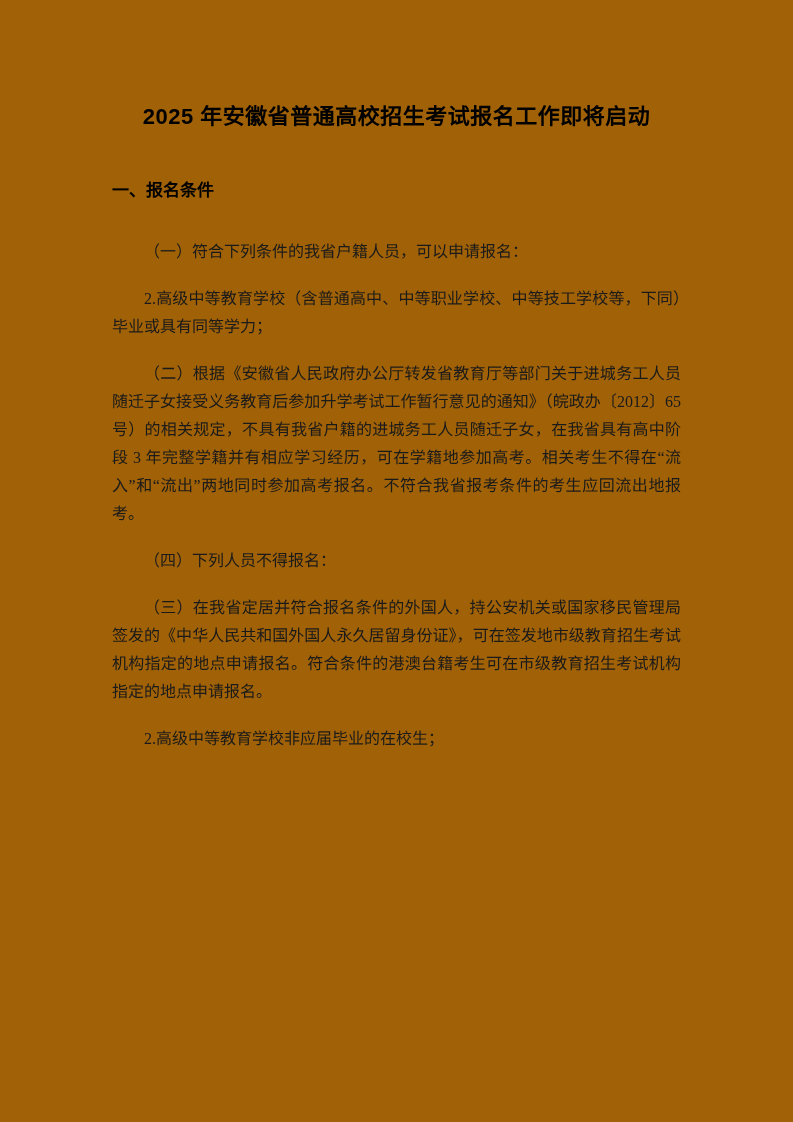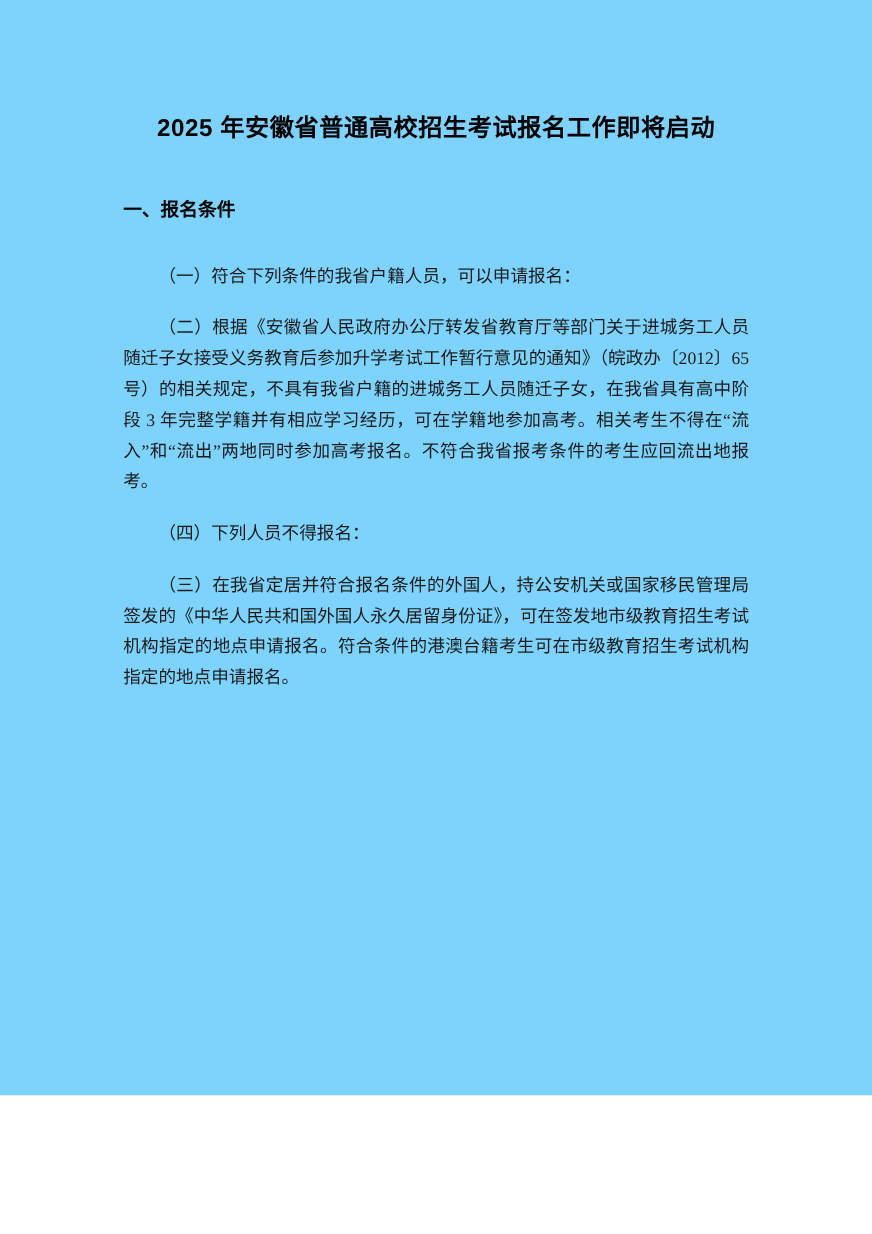--- a/index.html
+++ b/index.html
@@ -3,25 +3,25 @@
 <meta charset="utf-8">
 <style>
   html, body {
     margin: 0;
     padding: 0;
     background: #ffffff;
   }
   .page {
     position: relative;
     width: 793px;
-    height: 996px;
+    height: 1122px;
     margin: 0 auto;
     box-sizing: border-box;
     padding: 96px 112px 40px 112px;
-    background: #7dd3fc;
+    background: #a16207;
     color: #1a1a1a;
     overflow: hidden;
     font-family: "Liberation Serif", "DejaVu Serif", serif;
   }
   .doc-title {
     margin: 6px 0 0 0;
     font-family: "Liberation Sans", "DejaVu Sans", sans-serif;
     font-size: 22px;
     line-height: 30px;
     font-weight: 700;
@@ -55,24 +55,26 @@
 
 <div class="page">
 
   <h1 class="doc-title">2025 年安徽省普通高校招生考试报名工作即将启动</h1>
 
   <h2 class="sec-heading">一、报名条件</h2>
 
   <p class="para first">（一）符合下列条件的我省户籍人员，可以申请报名：</p>
 
 
+  <p class="para">2.高级中等教育学校（含普通高中、中等职业学校、中等技工学校等，下同）毕业或具有同等学力；</p>
 
 
   <p class="para">（二）根据《安徽省人民政府办公厅转发省教育厅等部门关于进城务工人员随迁子女接受义务教育后参加升学考试工作暂行意见的通知》（皖政办〔2012〕65 号）的相关规定，不具有我省户籍的进城务工人员随迁子女，在我省具有高中阶段 3 年完整学籍并有相应学习经历，可在学籍地参加高考。相关考生不得在“流入”和“流出”两地同时参加高考报名。不符合我省报考条件的考生应回流出地报考。</p>
 
   <p class="para">（四）下列人员不得报名：</p>
 
   <p class="para">（三）在我省定居并符合报名条件的外国人，持公安机关或国家移民管理局签发的《中华人民共和国外国人永久居留身份证》，可在签发地市级教育招生考试机构指定的地点申请报名。符合条件的港澳台籍考生可在市级教育招生考试机构指定的地点申请报名。</p>
 
 
+  <p class="para">2.高级中等教育学校非应届毕业的在校生；</p>
 
 
 </div>
 
 </body></html>

